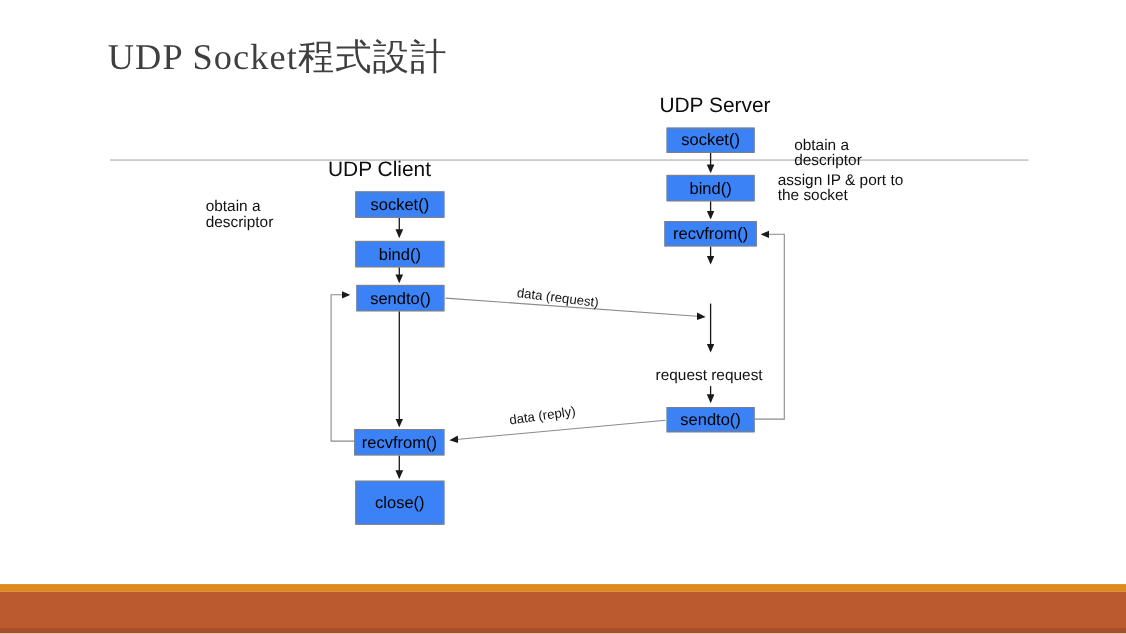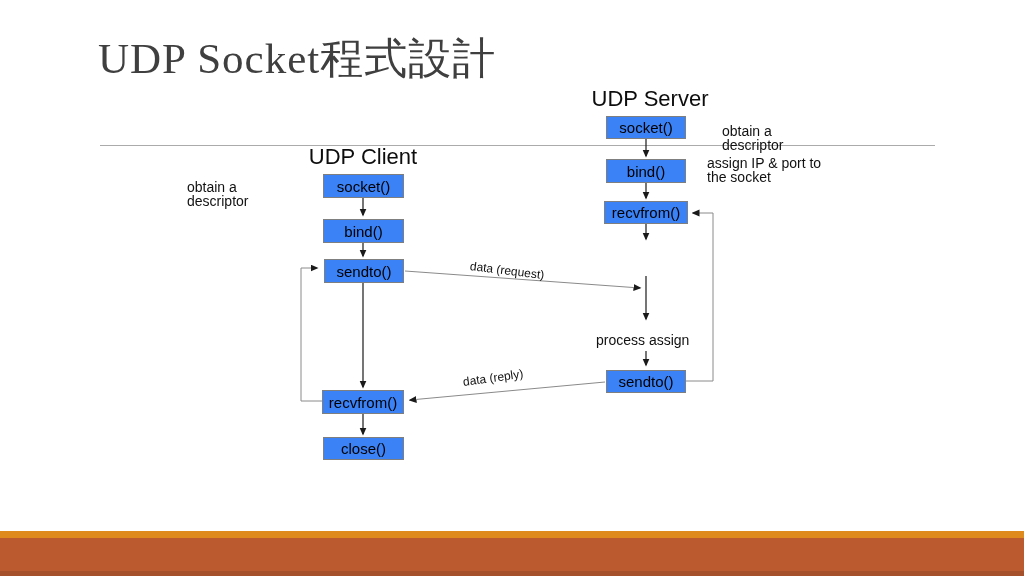--- a/index.html
+++ b/index.html
@@ -3,24 +3,24 @@
 <meta charset="utf-8">
 <style>
   html,body{margin:0;padding:0;background:#e9e9e9;}
   #slide{
     position:relative;width:1024px;height:576px;background:#ffffff;
     overflow:hidden;font-family:"Liberation Sans",sans-serif;
   }
   .abs{position:absolute;}
   .slide-title{
     left:98px;top:30px;font-family:"Liberation Serif","DejaVu Serif",serif;
-    font-size:43px;color:#3f3f3f;letter-spacing:1px;white-space:nowrap;
+    font-size:33px;color:#3f3f3f;letter-spacing:1px;white-space:nowrap;
   }
   .divider{left:100px;top:145px;width:835px;height:1px;background:#ababab;}
-  .col-title{font-size:22px;color:#0d0d0d;text-align:center;white-space:nowrap;}
+  .col-title{font-size:19px;color:#0d0d0d;text-align:center;white-space:nowrap;}
   .node{
     background:#3b82f6;border:1px solid #7f7f7f;color:#000;
     font-size:15px;display:flex;align-items:center;justify-content:center;
     box-sizing:border-box;white-space:nowrap;
   }
   .note{font-size:14px;color:#111;line-height:14px;}
   .center{}
   .msg{font-size:12px;color:#111;white-space:nowrap;}
   .rot-cw{transform:rotate(7deg);transform-origin:left center;}
   .rot-ccw{transform:rotate(-8deg);transform-origin:left center;}
@@ -55,38 +55,38 @@
     <path d="M646 276 V319" stroke="#1a1a1a" stroke-width="1.2" fill="none" marker-end="url(#arr)"></path>
     <path d="M646 351 V365" stroke="#1a1a1a" stroke-width="1.2" fill="none" marker-end="url(#arr)"></path>
 
     <path d="M686 381 H713 V213 H693" stroke="#8a8a8a" stroke-width="1" fill="none" marker-end="url(#arr)"></path>
     <path d="M322 401 H301 V268 H317" stroke="#8a8a8a" stroke-width="1" fill="none" marker-end="url(#arr)"></path>
 
     <path d="M405 271 L640 288" stroke="#8a8a8a" stroke-width="1" fill="none" marker-end="url(#arr)"></path>
     <path d="M605 382 L410 400" stroke="#8a8a8a" stroke-width="1" fill="none" marker-end="url(#arr)"></path>
   </svg>
 
-  <div class="abs col-title" style="left:299px;top:144px;width:128px;text-align:center;">UDP Client</div>
+  <div class="abs col-title" style="left:281px;top:144px;width:128px;text-align:center;">UDP Client</div>
   <div class="abs col-title" style="left:582px;top:86px;width:136px;">UDP Server</div>
 
   <div class="abs node" style="left:323px;top:174px;width:81px;height:24px;">socket()</div>
   <div class="abs node" style="left:323px;top:219px;width:81px;height:24px;">bind()</div>
   <div class="abs node" style="left:324px;top:259px;width:80px;height:24px;">sendto()</div>
   <div class="abs node" style="left:322px;top:390px;width:82px;height:24px;">recvfrom()</div>
-  <div class="abs node" style="left:323px;top:437px;width:81px;height:23px;">close()</div>
+  <div class="abs node" style="left:323px;top:437px;width:81px;height:40px;">close()</div>
 
   <div class="abs node" style="left:606px;top:116px;width:80px;height:23px;">socket()</div>
   <div class="abs node" style="left:606px;top:159px;width:80px;height:24px;">bind()</div>
   <div class="abs node" style="left:604px;top:201px;width:84px;height:23px;">recvfrom()</div>
   <div class="abs node" style="left:606px;top:370px;width:80px;height:23px;">sendto()</div>
 
   <div class="abs note" style="left:187px;top:180px;width:110px;">obtain a descriptor</div>
   <div class="abs note" style="left:722px;top:124px;width:112px;">obtain a descriptor</div>
   <div class="abs note center" style="left:707px;top:156px;width:128px;">assign IP &amp; port to the socket</div>
-  <div class="abs note center" style="left:596px;top:333px;width:100px;">process assign</div>
+  <div class="abs note center" style="left:596px;top:333px;width:100px;">request request</div>
 
   <div class="abs msg rot-cw" style="left:470px;top:259px;">data (request)</div>
   <div class="abs msg rot-ccw" style="left:463px;top:375px;">data (reply)</div>
 
   <div class="abs bar-gold"></div>
   <div class="abs bar-rust"></div>
   <div class="abs bar-rust-dark"></div>
 
 </div>
 

